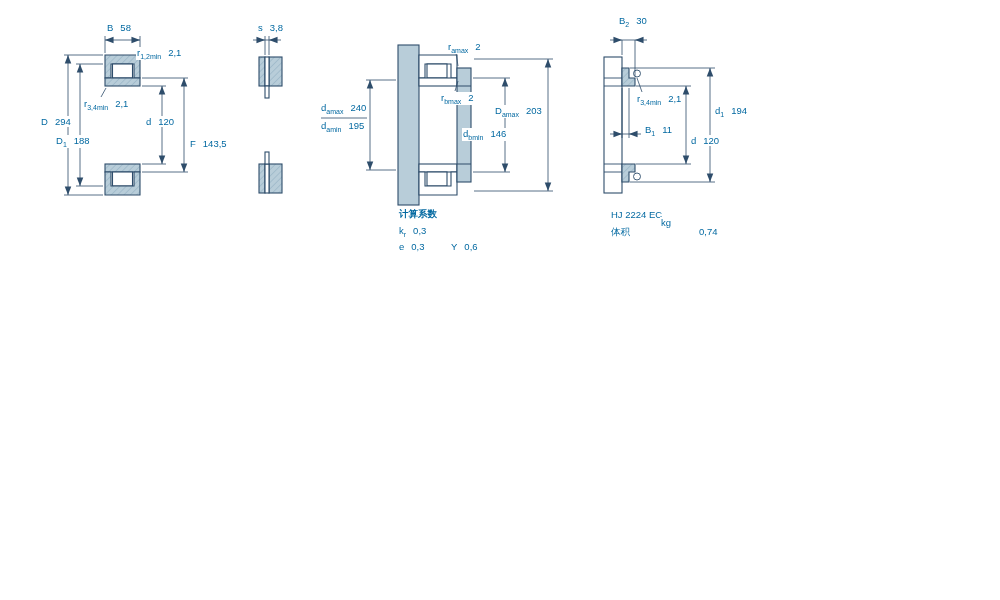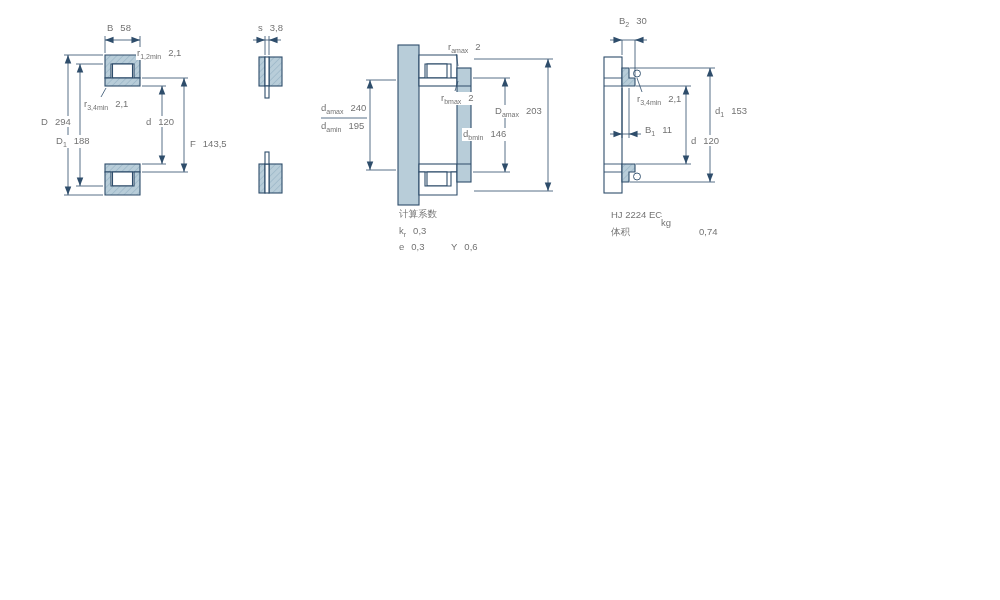--- a/index.html
+++ b/index.html
@@ -1,28 +1,28 @@
 <!DOCTYPE html>
 <html><head>
 <meta charset="utf-8">
 <style>
   html,body { margin:0; padding:0; background:#fff; }
   .canvas {
     position:relative; width:1000px; height:600px; background:#ffffff;
-    font-family:"Liberation Sans","DejaVu Sans",sans-serif; color:#737373;
+    font-family:"Liberation Sans","DejaVu Sans",sans-serif; color:#0369a1;
     overflow:hidden;
   }
   .canvas svg { position:absolute; left:0; top:0; }
   .lbl {
     position:absolute; font-size:9.5px; line-height:11px;
     white-space:nowrap; background:#ffffff; padding:0 1px;
   }
   .lbl sub { font-size:7px; line-height:7px; }
   .lbl .v { margin-left:7px; }
-  .b { font-weight:normal; }
+  .b { font-weight:bold; }
 </style>
 </head>
 <body>
 
 <div class="canvas">
 
   <svg width="1000" height="600" viewBox="0 0 1000 600">
     <defs>
       <marker id="arr" viewBox="0 0 10 10" refX="9.5" refY="5" markerWidth="9" markerHeight="9" markerUnits="userSpaceOnUse" orient="auto-start-reverse">
         <path d="M0,1.4 L9.5,5 L0,8.6 Z" fill="#2e4d6b"></path>
@@ -136,20 +136,20 @@
   <div class="lbl" style="left:494px;top:105px"><span>D</span><sub>amax</sub><span class="v">203</span></div>
   <div class="lbl" style="left:462px;top:128px"><span>d</span><sub>bmin</sub><span class="v">146</span></div>
   <div class="lbl b" style="left:398px;top:208px"><span>计算系数</span></div>
   <div class="lbl" style="left:398px;top:225px"><span>k</span><sub>r</sub><span class="v">0,3</span></div>
   <div class="lbl" style="left:398px;top:241px"><span>e</span><span class="v">0,3</span></div>
   <div class="lbl" style="left:450px;top:241px"><span>Y</span><span class="v">0,6</span></div>
 
   <div class="lbl" style="left:618px;top:15px"><span>B</span><sub>2</sub><span class="v">30</span></div>
   <div class="lbl" style="left:636px;top:93px"><span>r</span><sub>3,4min</sub><span class="v">2,1</span></div>
   <div class="lbl" style="left:644px;top:124px"><span>B</span><sub>1</sub><span class="v">11</span></div>
-  <div class="lbl" style="left:714px;top:105px"><span>d</span><sub>1</sub><span class="v">153</span></div>
+  <div class="lbl" style="left:714px;top:105px"><span>d</span><sub>1</sub><span class="v">194</span></div>
   <div class="lbl" style="left:690px;top:135px"><span>d</span><span class="v">120</span></div>
   <div class="lbl" style="left:610px;top:209px"><span>HJ 2224 EC</span></div>
   <div class="lbl" style="left:610px;top:226px"><span>体积</span></div>
   <div class="lbl" style="left:660px;top:217px"><span>kg</span></div>
   <div class="lbl" style="left:698px;top:226px"><span>0,74</span></div>
 
 </div>
 
 </body></html>

